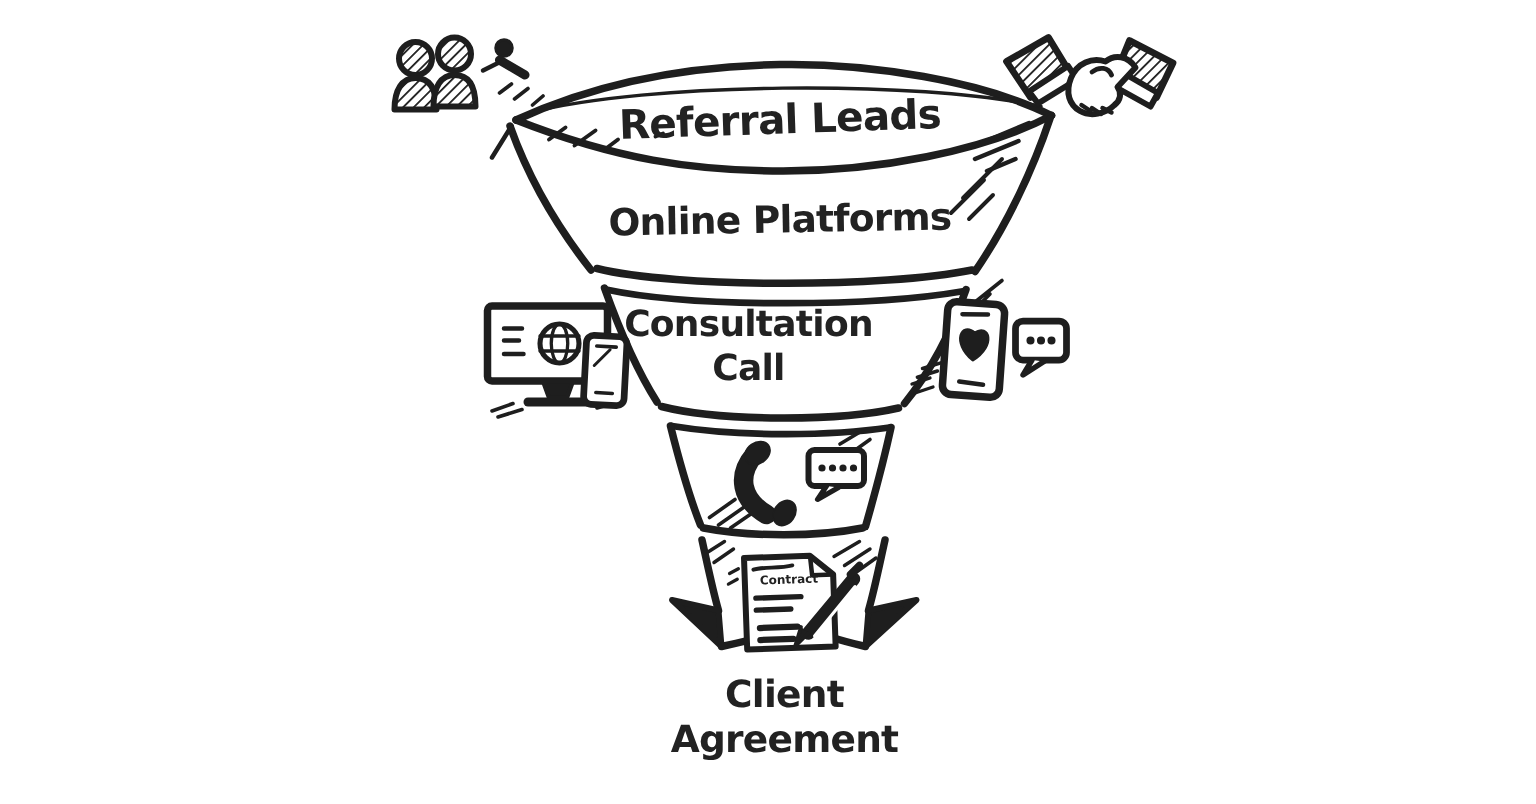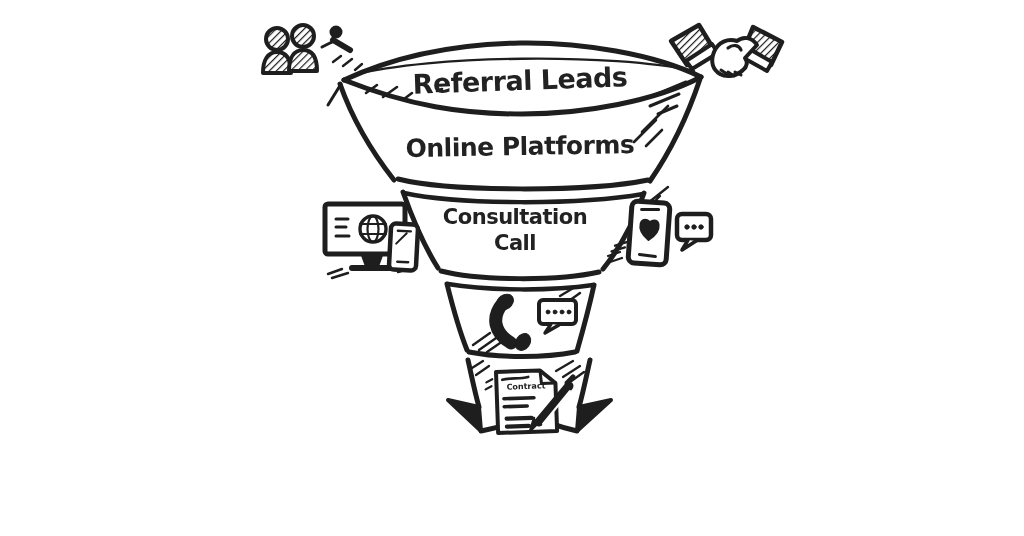--- a/index.html
+++ b/index.html
@@ -3,21 +3,21 @@
 <meta charset="utf-8">
 <style>
   html,body{margin:0;padding:0;background:#fff;}
   #stage{position:relative;width:1024px;height:536px;background:#ffffff;overflow:hidden;
          font-family:"DejaVu Sans", sans-serif;color:#1e1e1e;}
   svg{position:absolute;left:0;top:0;}
   .lbl{position:absolute;display:flex;align-items:center;justify-content:center;text-align:center;
        font-weight:700;color:#222;line-height:1.22;letter-spacing:-0.5px;}
   .lbl-tier1{left:372px;top:57px;width:296px;height:48px;font-size:27px;transform:rotate(-2deg);}
   .lbl-tier2{left:390px;top:126px;width:260px;height:42px;font-size:25px;transform:rotate(-1deg);}
-  .lbl-tier3{left:420px;top:198px;width:190px;height:66px;font-size:21px;}
+  .lbl-tier3{left:404px;top:198px;width:190px;height:66px;font-size:24px;}
   .lbl-caption{left:443px;top:444px;width:160px;height:68px;font-size:25px;}
   .lbl-contract{left:497px;top:381px;width:58px;height:12px;font-size:8px;letter-spacing:0;
                 transform:rotate(-2deg);font-weight:700;}
 </style>
 </head>
 <body>
 
 <div id="stage">
 
   <svg width="1024" height="536" viewBox="0 0 1024 536">
@@ -161,13 +161,14 @@
   </svg>
 
   <div class="lbl lbl-tier1">Referral Leads</div>
 
   <div class="lbl lbl-tier2">Online Platforms</div>
 
   <div class="lbl lbl-tier3">Consultation Call</div>
 
   <div class="lbl lbl-contract">Contract</div>
 
+  <div class="lbl lbl-caption">Client Agreement</div>
 </div>
 
 </body></html>

